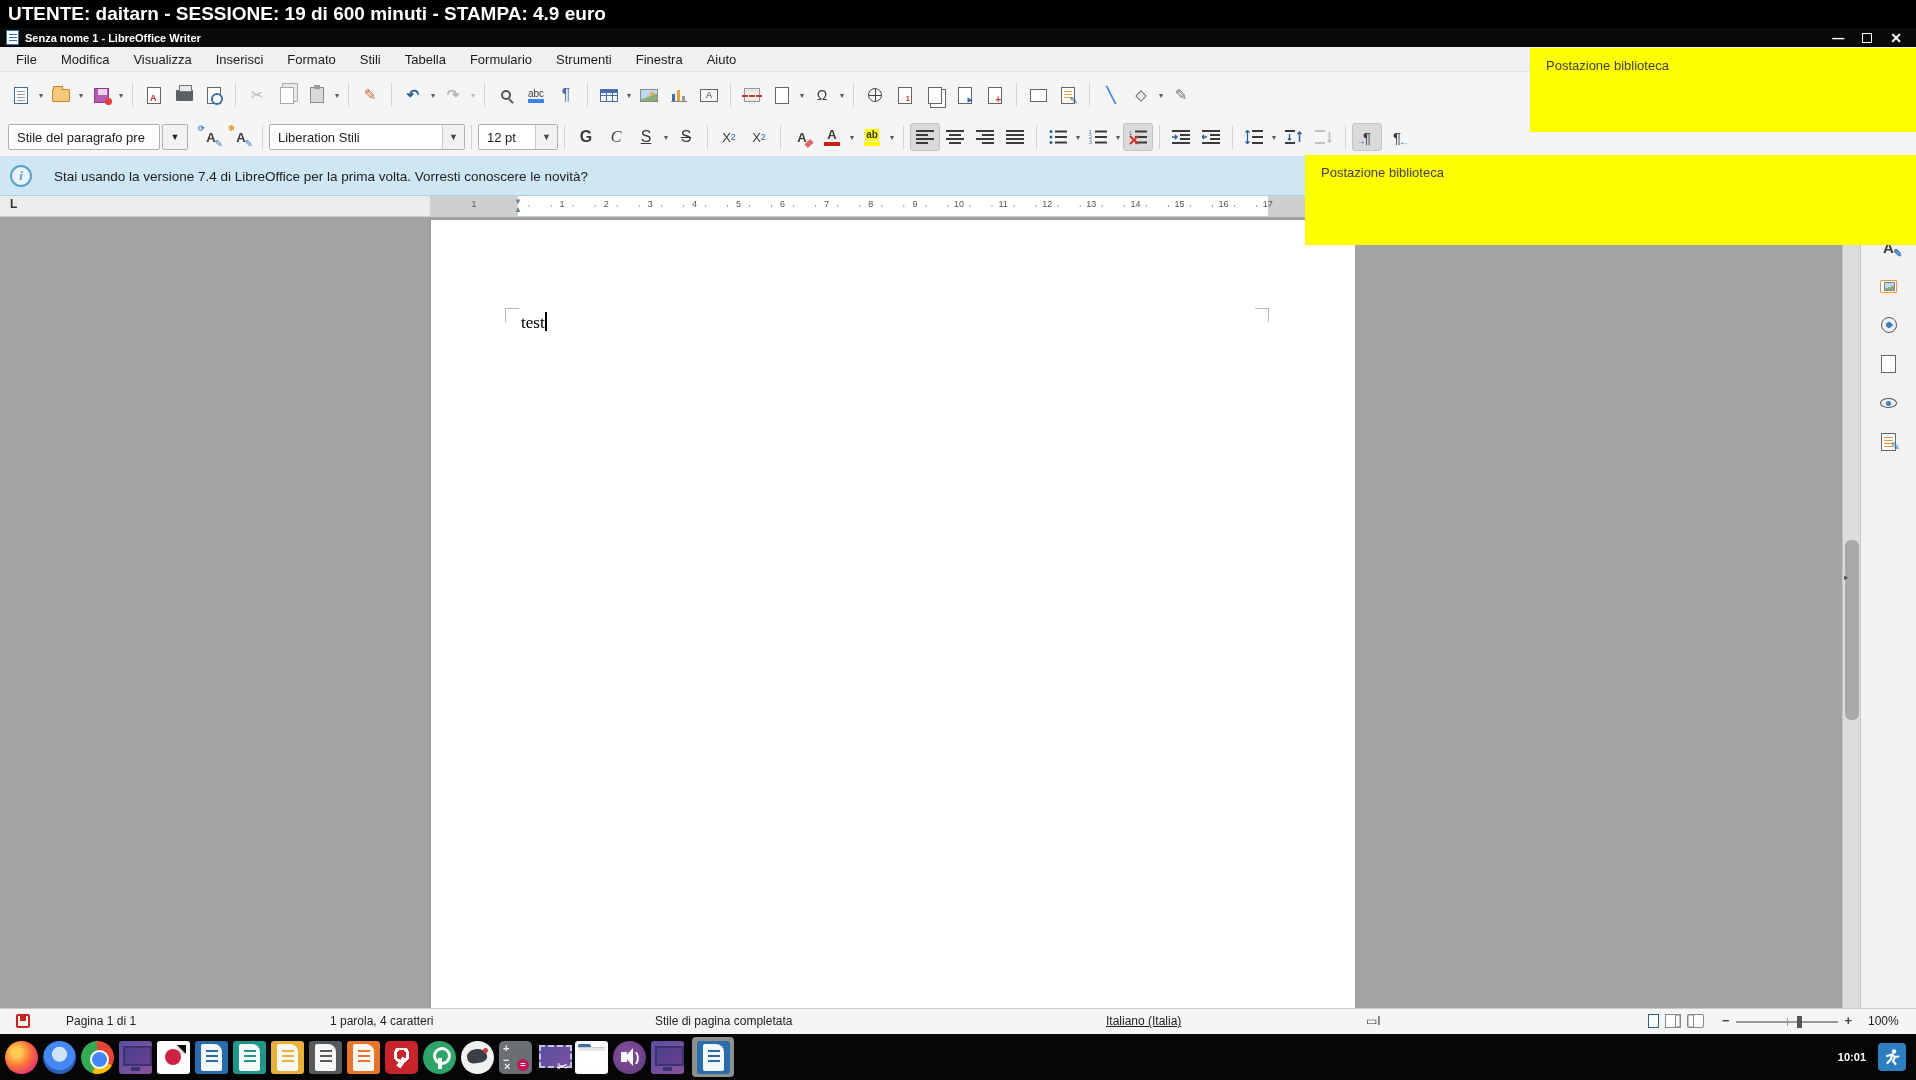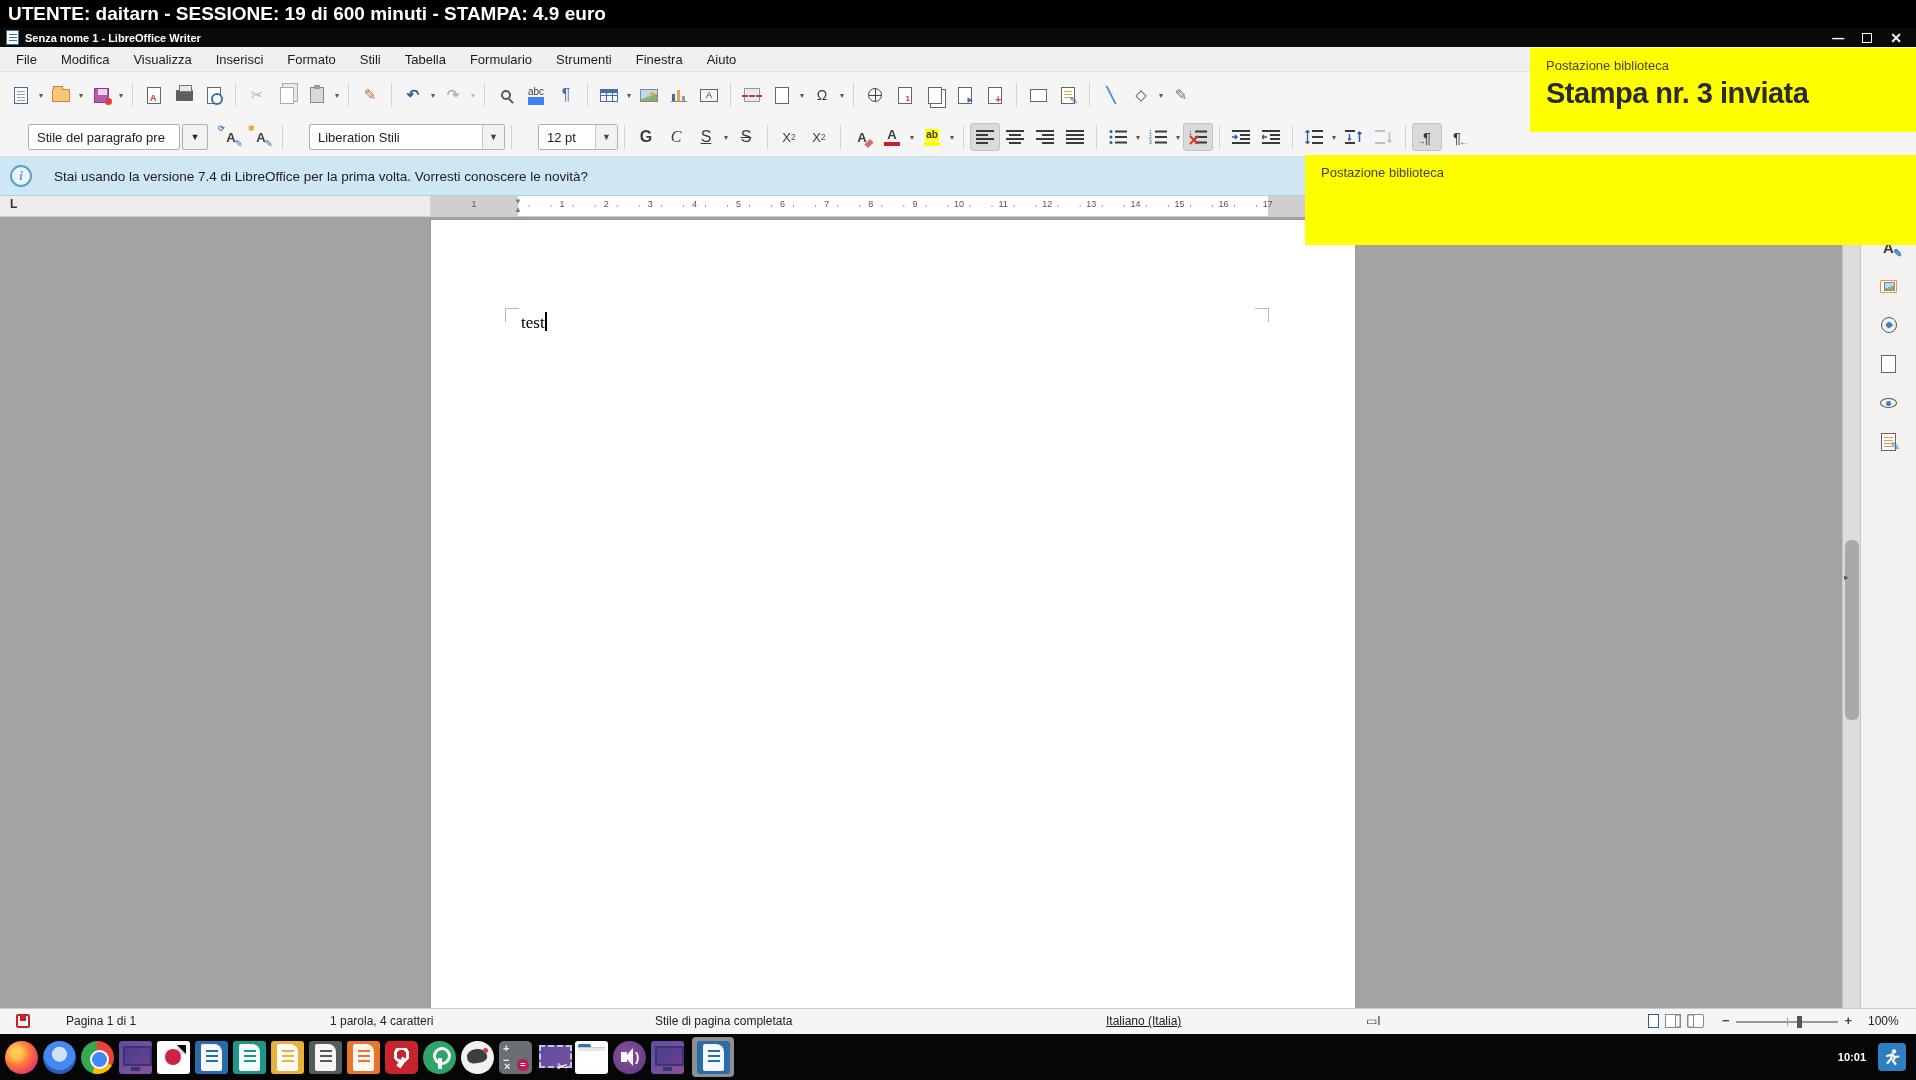--- a/index.html
+++ b/index.html
@@ -55,21 +55,21 @@
   .i-print .prn::before { content:""; position:absolute; left:3px; top:-5px; width:11px; height:5px; background:#e8e8e8; border:1px solid #777; }
   .i-preview .pgi::after { content:""; position:absolute; right:-3px; bottom:-2px; width:8px; height:8px; border:2px solid #3b6ea5; border-radius:50%; background:#fff; }
   .i-copy .pgi { box-shadow:3px -3px 0 #e9e9e9, 3px -3px 0 1px #aaa; }
   .i-paste .clip { width:14px; height:16px; background:#d9d9d9; border:1px solid #8a8a8a; position:relative; }
   .i-paste .clip::before { content:""; position:absolute; left:3px; top:-3px; width:6px; height:4px; background:#9a9a9a; }
   .i-clone { color:#c87137; }
   .i-undo { color:#2a6099; font-weight:bold; }
   .i-redo { color:#b5b5b5; font-weight:bold; }
   .i-find .mag { width:10px; height:10px; border:2px solid #555; border-radius:50%; position:relative; }
   .i-find .mag::after { content:""; position:absolute; right:-5px; bottom:-4px; width:6px; height:2px; background:#555; transform:rotate(45deg); }
-  .i-spell span { font-size:10px; border-bottom:8px solid #3b82f6; line-height:11px; }
+  .i-spell span { font-size:10px; border-bottom:4px solid #3b82f6; line-height:11px; }
   .i-marks { color:#4a6da7; font-size:16px; }
   .i-table .grid { width:18px; height:13px; border:1px solid #4a6da7; background:
         linear-gradient(#4a6da7 0 3px, transparent 3px),
         repeating-linear-gradient(90deg, transparent 0 5px, #4a6da7 5px 6px),
         repeating-linear-gradient(transparent 0 5px, #4a6da7 5px 6px); }
   .i-image .pic { width:18px; height:13px; border:1px solid #888; background:linear-gradient(160deg,#bcd8f0 0 55%, #8fae77 55%); position:relative; }
   .i-image .pic::before { content:""; position:absolute; right:3px; top:2px; width:4px; height:4px; border-radius:50%; background:#f0a830; }
   .i-chart .bars { width:16px; height:14px; border-bottom:1px solid #888; background:
         linear-gradient(#3b6ea5 0 100%) 1px 6px/3px 8px no-repeat,
         linear-gradient(#e8a33d 0 100%) 6px 2px/3px 12px no-repeat,
@@ -88,21 +88,21 @@
   .i-comment .cmt { width:17px; height:13px; border:1px solid #666; background:#fff; }
   .i-track .pgi::before { content:""; position:absolute; left:2px; top:3px; right:2px; height:9px;
         background:repeating-linear-gradient(#e8a33d 0 1px, transparent 1px 3px); }
   .i-track .pgi::after { content:"✎"; position:absolute; right:-4px; bottom:-3px; color:#3b6ea5; font-size:10px; }
   .i-line { color:#4a90d9; font-weight:bold; }
   .i-shapes { font-size:15px; color:#555; }
   .i-draw { color:#777; }
 
   
   .combo { height:26px; background:#fff; border:1px solid #b0b0b0; border-radius:2px;
-           display:flex; align-items:center; font-size:13px; color:#222; padding-left:8px; flex:0 0 auto;margin-left:20px; }
+           display:flex; align-items:center; font-size:13px; color:#222; padding-left:8px; flex:0 0 auto; }
   .combo .cdd { margin-left:auto; width:22px; height:24px; border-left:1px solid #c8c8c8; background:#f2f2f2;
            display:flex; align-items:center; justify-content:center; font-size:9px; color:#444; }
 
   svg.licon { display:block; }
 
   
   #infobar { position:absolute; left:0; top:157px; width:1860px; height:39px; background:#cfe7f5;
              border-bottom:1px solid #aecfe2; display:flex; align-items:center; padding-left:10px; }
   #infobar .info-ic { width:22px; height:22px; border-radius:50%; border:2px solid #5aa0c8; color:#5aa0c8;
              background:#eaf5fb; font-weight:bold; font-size:13px; display:flex; align-items:center; justify-content:center;
@@ -632,21 +632,20 @@
   <span class="sbic s-inspect">
       <span class="eye"></span>
     </span>
   <span class="sbic s-changes">
       <span class="pgi"></span>
     </span>
 </div>
 
 <div class="toast" id="toast1">
   <div class="src">Postazione biblioteca</div>
-  <div class="msg">Stampa nr. 3 inviata</div>
 </div>
 <div class="toast" id="toast2">
   <div class="src">Postazione biblioteca</div>
 </div>
 
 <div id="statusbar">
   <span id="modified"></span>
   <span class="sbitem" id="st-pagina">Pagina 1 di 1</span>
   <span class="sbitem" id="st-parole">1 parola, 4 caratteri</span>
   <span class="sbitem" id="st-stile">Stile di pagina completata</span>

